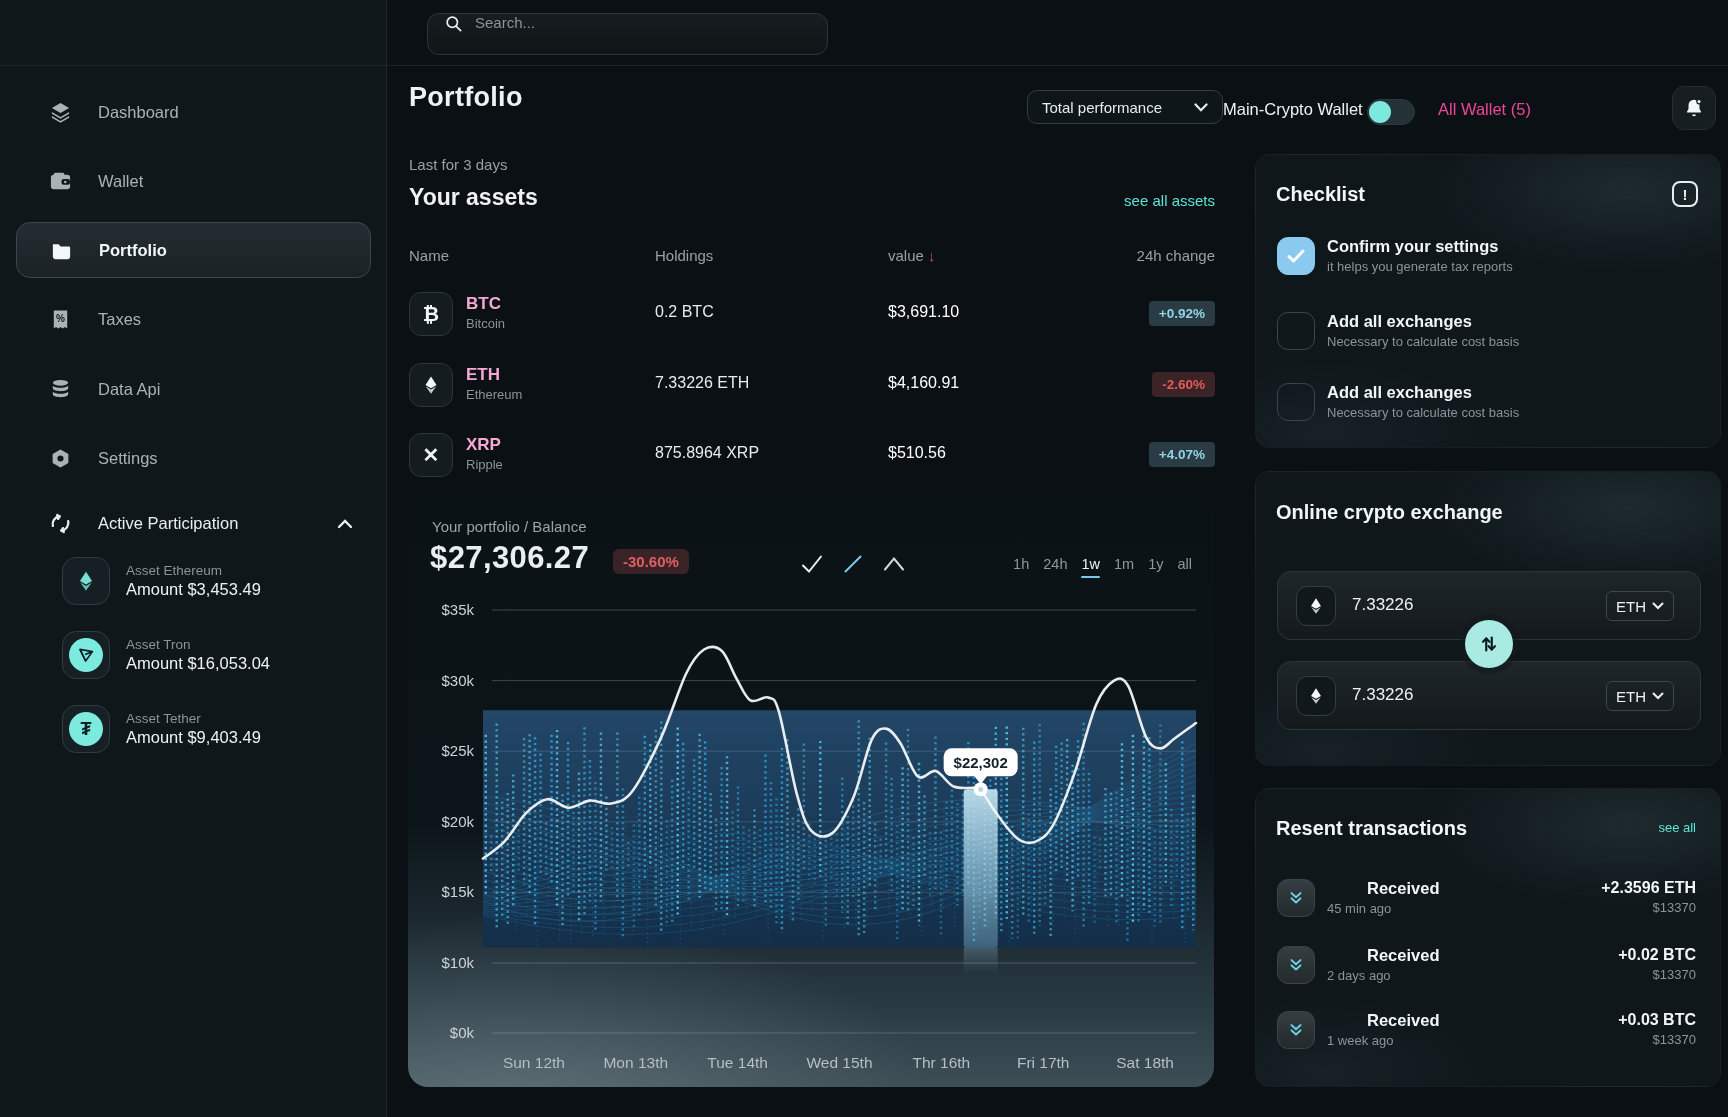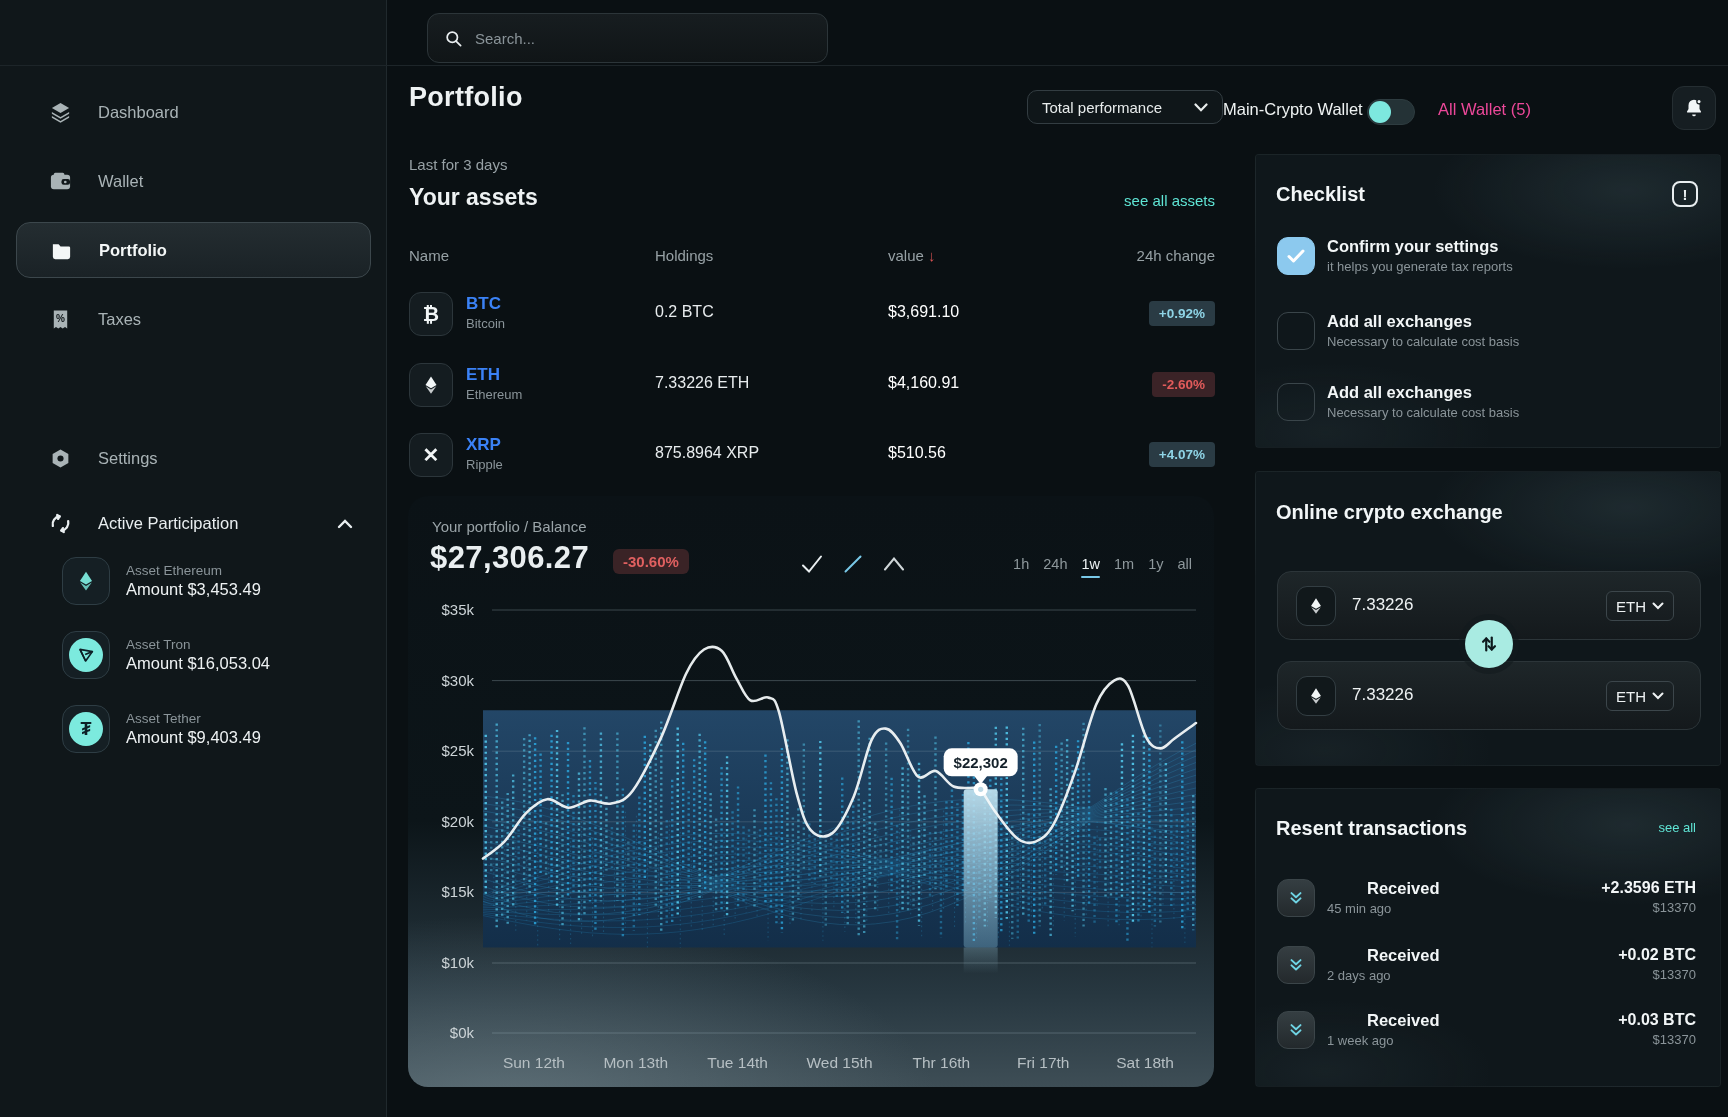--- a/index.html
+++ b/index.html
@@ -5,24 +5,24 @@
   * { margin:0; padding:0; box-sizing:border-box; }
   html,body { width:1728px; height:1117px; overflow:hidden; }
   body {
     background:#0a1013; color:#eef2f3;
     font-family:"Liberation Sans", sans-serif;
     position:relative;
   }
   
   .topbar { position:absolute; left:0; top:0; width:1728px; height:66px;
             border-bottom:1px solid #1d2529; z-index:5; }
-  .searchbox { position:absolute; left:427px; top:13px; width:401px; height:50px;
+  .searchbox { position:absolute; left:427px; top:13px; width:401px; height:42px;
     border:1px solid #2c3539; border-radius:12px;
     background:linear-gradient(180deg,#171d20,#101517);
-    display:flex; align-items:center; gap:12px; padding:0 16px; }
+    display:flex; align-items:flex-start; gap:12px; padding:0 16px; }
   .searchbox svg { flex:0 0 auto; }
   .searchbox input { background:transparent; border:none; outline:none;
     color:#dfe5e6; font-size:15px; width:100%; font-family:"Liberation Sans",sans-serif; }
   .searchbox input::placeholder { color:#8a9499; }
 
   
   .sidebar { position:absolute; left:0; top:0; width:387px; height:1117px;
     background:#10171a; border-right:1px solid #20292d; z-index:2; }
   .nav-row { position:absolute; left:16px; width:355px; height:56px;
     display:flex; align-items:center; gap:26px; padding-left:32px;
@@ -59,21 +59,21 @@
   .assets-title { position:absolute; left:409px; top:184px; font-size:23px; font-weight:bold; }
   .see-all-assets { position:absolute; right:513px; top:192px; font-size:15px; color:#5fe5d5; cursor:pointer; }
   .th { position:absolute; top:247px; font-size:15px; color:#97a1a5; }
   .th-name { left:409px; } .th-holdings { left:655px; }
   .th-value { left:888px; } .th-change { right:513px; }
   .arrow-down-red { color:#d05050; font-size:15px; }
   .arow { position:absolute; left:409px; width:810px; height:48px; }
   .arow .tile { position:absolute; left:0; top:0; width:44px; height:44px; border-radius:12px;
     background:#141c20; border:1px solid #2c363b; display:flex; align-items:center; justify-content:center;
     color:#f2f6f7; font-size:20px; font-weight:bold; }
-  .arow .sym { position:absolute; left:57px; top:2px; font-size:17px; font-weight:bold; color:#3b82f6; }
+  .arow .sym { position:absolute; left:57px; top:2px; font-size:17px; font-weight:bold; color:#f9a8d4; }
   .arow .subname { position:absolute; left:57px; top:24px; font-size:13px; color:#8a9499; }
   .arow .hold { position:absolute; left:246px; top:11px; font-size:16px; color:#e8ecee; }
   .arow .val { position:absolute; left:479px; top:11px; font-size:16px; color:#ffffff; }
   .arow .badge { position:absolute; right:4px; top:9px; font-size:13.5px; font-weight:bold;
     padding:5px 10px; border-radius:4px; }
   .badge.pos { color:#8fd4e6; background:#2a3b44; }
   .badge.neg { color:#e25b5b; background:#3b2327; }
 
   
   .chart-card { position:absolute; left:408px; top:496px; width:806px; height:591px;
@@ -88,21 +88,21 @@
   .mini-icons { position:absolute; left:393px; top:58px; display:flex; gap:20px; align-items:center; }
   .mini-icons span { cursor:pointer; display:flex; }
   .ranges { position:absolute; right:22px; top:60px; display:flex; gap:14px; font-size:14.5px; color:#8e989c; }
   .ranges span { cursor:pointer; position:relative; }
   .ranges span.active { color:#eef3f4; }
   .ranges span.active::after { content:""; position:absolute; left:0; right:0; bottom:-6px;
     height:2px; background:#79c9e8; border-radius:2px; }
   #chart-svg { position:absolute; left:0; top:0; }
 
   
-  .rcard { position:absolute; left:1255px; width:466px; border-radius:4px;
+  .rcard { position:absolute; left:1255px; width:466px; border-radius:15px;
     background:
       radial-gradient(ellipse 70% 45% at 80% 12%, rgba(105,140,150,.16), transparent 60%),
       radial-gradient(ellipse 60% 40% at 15% 95%, rgba(90,120,130,.10), transparent 60%),
       #0f171b;
     border:1px solid rgba(255,255,255,.03); }
   .rcard .rtitle { position:absolute; left:20px; font-size:20px; font-weight:bold; color:#f2f6f7; }
   #card-checklist { top:154px; height:294px; }
   #card-exchange  { top:471px; height:295px; }
   #card-trans     { top:788px; height:299px; }
   .info-btn { position:absolute; right:22px; top:26px; width:26px; height:26px; border:2px solid #e9eef0;
@@ -179,20 +179,30 @@
     <span>Portfolio</span>
   </div>
   <div class="nav-row" style="top:291px">
     <span class="nico">
       <svg width="23" height="23" viewBox="0 0 24 24">
           <path d="M5 2.5h14v19l-2.3-1.7-2.4 1.7-2.3-1.7-2.3 1.7-2.4-1.7L5 21.5Z" fill="#a9b3b6"></path>
           <text x="12" y="14.5" font-size="10.5" font-weight="bold" fill="#10171a" text-anchor="middle" font-family="Liberation Sans,sans-serif">%</text>
         </svg>
     </span>
     <span>Taxes</span>
+  </div>
+  <div class="nav-row" style="top:361px">
+    <span class="nico">
+      <svg width="23" height="23" viewBox="0 0 24 24" fill="#a9b3b6">
+          <ellipse cx="12" cy="5" rx="8" ry="3"></ellipse>
+          <path d="M4 8.2c1.7 1.4 4.6 2.1 8 2.1s6.3-.7 8-2.1v2.6c0 1.7-3.6 3-8 3s-8-1.3-8-3Z"></path>
+          <path d="M4 14.4c1.7 1.4 4.6 2.1 8 2.1s6.3-.7 8-2.1V17c0 1.7-3.6 3-8 3s-8-1.3-8-3Z"></path>
+        </svg>
+    </span>
+    <span>Data Api</span>
   </div>
   <div class="nav-row" style="top:430px">
     <span class="nico">
       <svg width="23" height="23" viewBox="0 0 24 24">
           <path d="M12 2.5 20.2 7.2v9.6L12 21.5 3.8 16.8V7.2Z" fill="#a9b3b6"></path>
           <circle cx="12" cy="12" r="3.2" fill="#10171a"></circle>
         </svg>
     </span>
     <span>Settings</span>
   </div>

